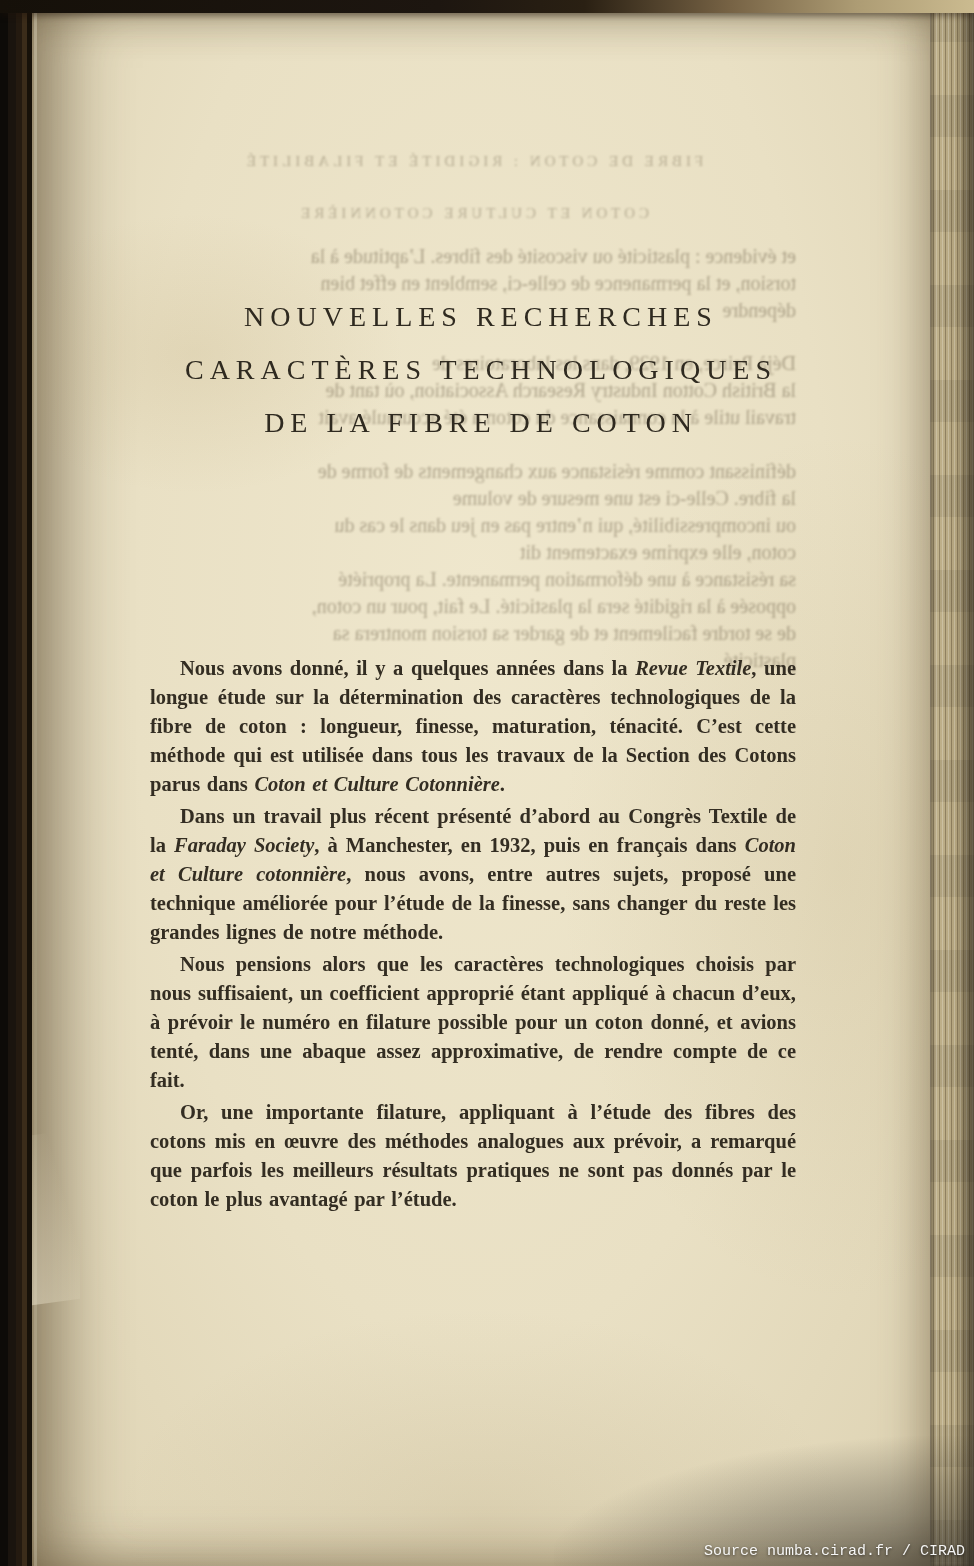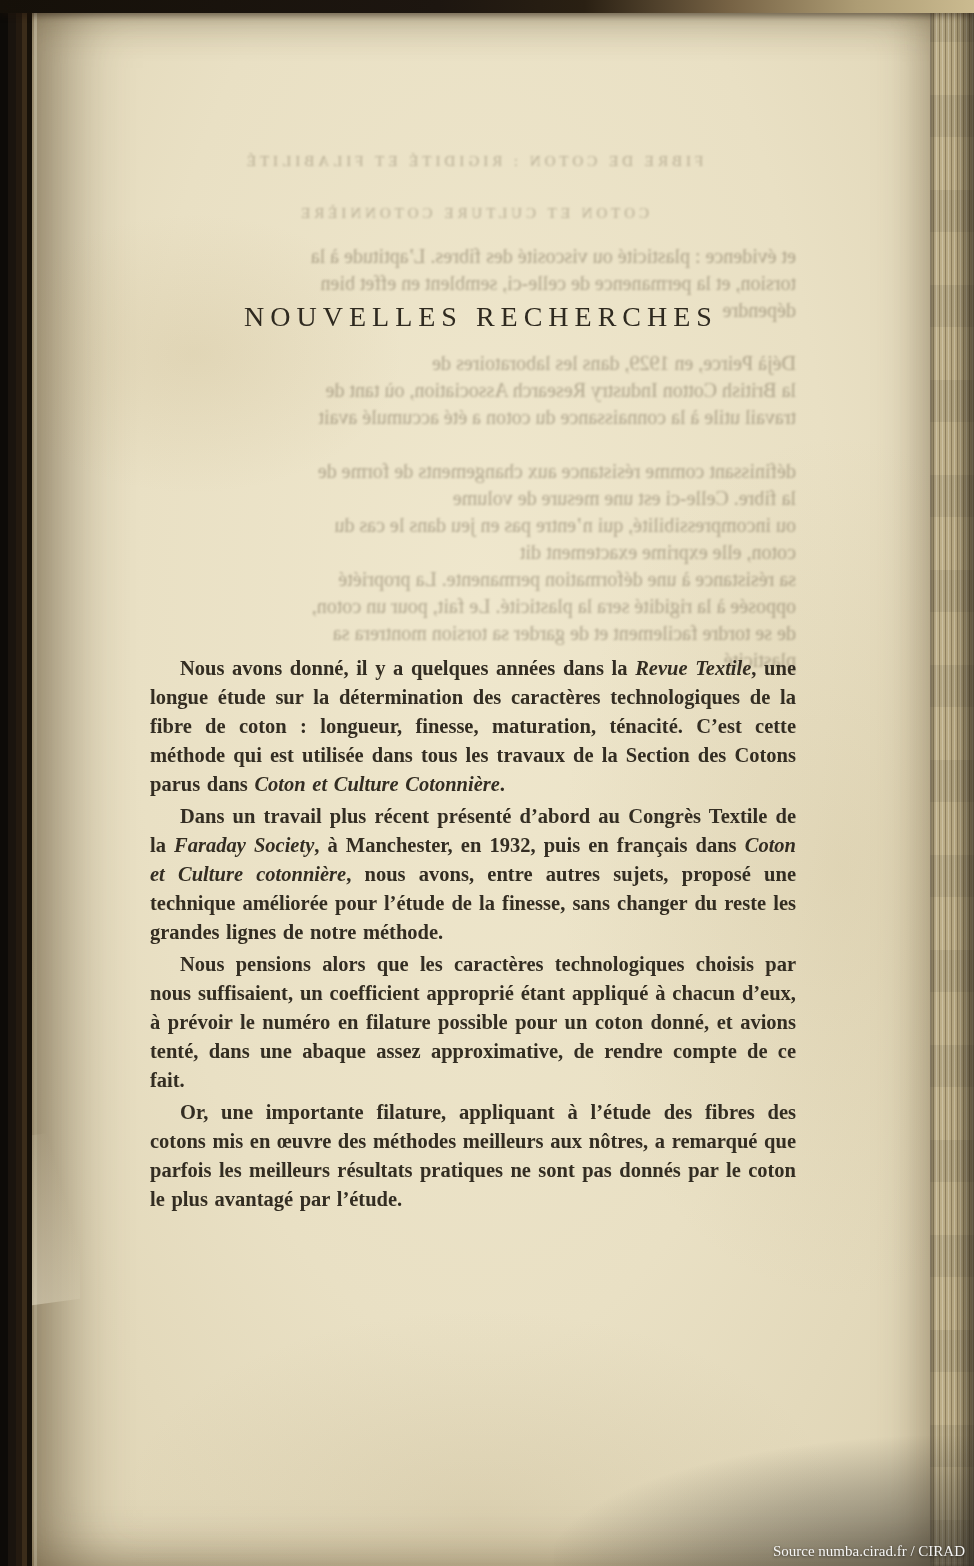--- a/index.html
+++ b/index.html
@@ -75,21 +75,21 @@
   .body-text { position:absolute; left:118px; width:646px; top:642px; z-index:3;font-weight:bold; }
   .para {
     margin:0 0 3px 0; font-size:20.5px; line-height:29px; color:#332d22;
     text-align:justify; text-indent:30px; word-spacing:1.5px;
   }
   .para em { font-style:italic; }
 
   
   .source-attribution {
     position:absolute; right:9px; bottom:6px; z-index:6;
-    font-family:Liberation Serif, serif; font-size:15px;
+    font-family:Liberation Mono, monospace; font-size:15px;
     color:rgba(255,255,255,0.94); text-shadow:0 1px 3px rgba(0,0,0,0.6);
   }
 </style>
 </head>
 <body>
 
 <div class="scene">
 
   <div class="page">
     <div class="show-through-layer">
@@ -105,26 +105,28 @@
         <div class="ghost-line" style="top: 473px;">la fibre. Celle-ci est une mesure de volume</div>
         <div class="ghost-line" style="top: 500px;">ou incompressibilité, qui n’entre pas en jeu dans le cas du</div>
         <div class="ghost-line" style="top: 527px;">coton, elle exprime exactement dit</div>
         <div class="ghost-line" style="top: 554px;">sa résistance à une déformation permanente. La propriété</div>
         <div class="ghost-line" style="top: 581px;">opposée à la rigidité sera la plasticité. Le fait, pour un coton,</div>
         <div class="ghost-line" style="top: 608px;">de se tordre facilement et de garder sa torsion montrera sa</div>
         <div class="ghost-line" style="top: 635px;">plasticité</div>
       </div>
     <div class="title-block">
         <div class="title-line">NOUVELLES RECHERCHES</div>
+        <div class="title-line">CARACTÈRES TECHNOLOGIQUES</div>
+        <div class="title-line">DE LA FIBRE DE COTON</div>
       </div>
     <div class="body-text">
         <p class="para"><span>Nous avons donné, il y a quelques années dans la </span><em>Revue Textile</em><span>, une longue étude sur la détermination des caractères technologiques de la fibre de coton : longueur, finesse, maturation, ténacité. C’est cette méthode qui est utilisée dans tous les travaux de la Section des Cotons parus dans </span><em>Coton et Culture Cotonnière</em><span>.</span></p>
         <p class="para"><span>Dans un travail plus récent présenté d’abord au Congrès Textile de la </span><em>Faraday Society</em><span>, à Manchester, en 1932, puis en français dans </span><em>Coton et Culture cotonnière</em><span>, nous avons, entre autres sujets, proposé une technique améliorée pour l’étude de la finesse, sans changer du reste les grandes lignes de notre méthode.</span></p>
         <p class="para"><span>Nous pensions alors que les caractères technologiques choisis par nous suffisaient, un coefficient approprié étant appliqué à chacun d’eux, à prévoir le numéro en filature possible pour un coton donné, et avions tenté, dans une abaque assez approximative, de rendre compte de ce fait.</span></p>
-        <p class="para"><span>Or, une importante filature, appliquant à l’étude des fibres des cotons mis en œuvre des méthodes meilleurs aux nôtres, a remarqué que parfois les meilleurs résultats pratiques ne sont pas donnés par le coton le plus avantagé par l’étude.</span></p>
+        <p class="para"><span>Or, une importante filature, appliquant à l’étude des fibres des cotons mis en œuvre des méthodes analogues aux prévoir, a remarqué que parfois les meilleurs résultats pratiques ne sont pas donnés par le coton le plus avantagé par l’étude.</span></p>
       </div>
     <div class="gutter-highlight"></div>
     <div class="fold-mark"></div>
   </div>
 
   <div class="binding-left"></div>
   <div class="page-edges-right"></div>
   <div class="book-top-edge"></div>
   <div class="corner-shadow"></div>
 

